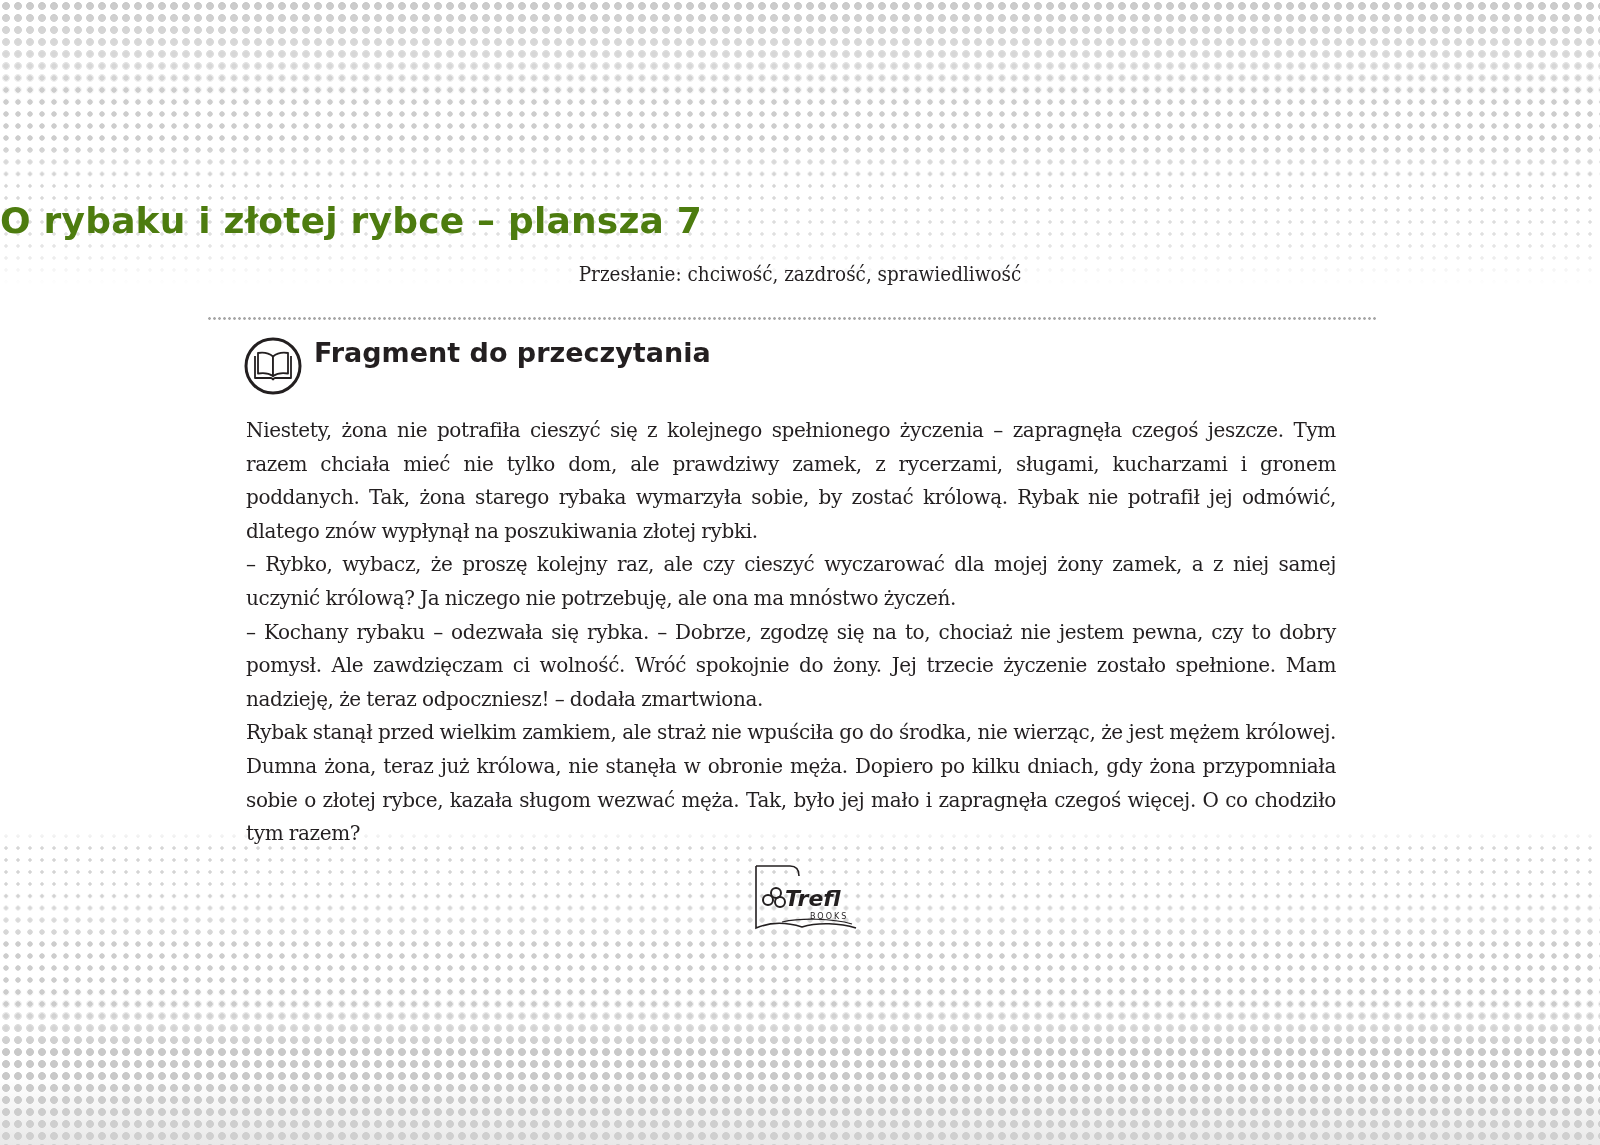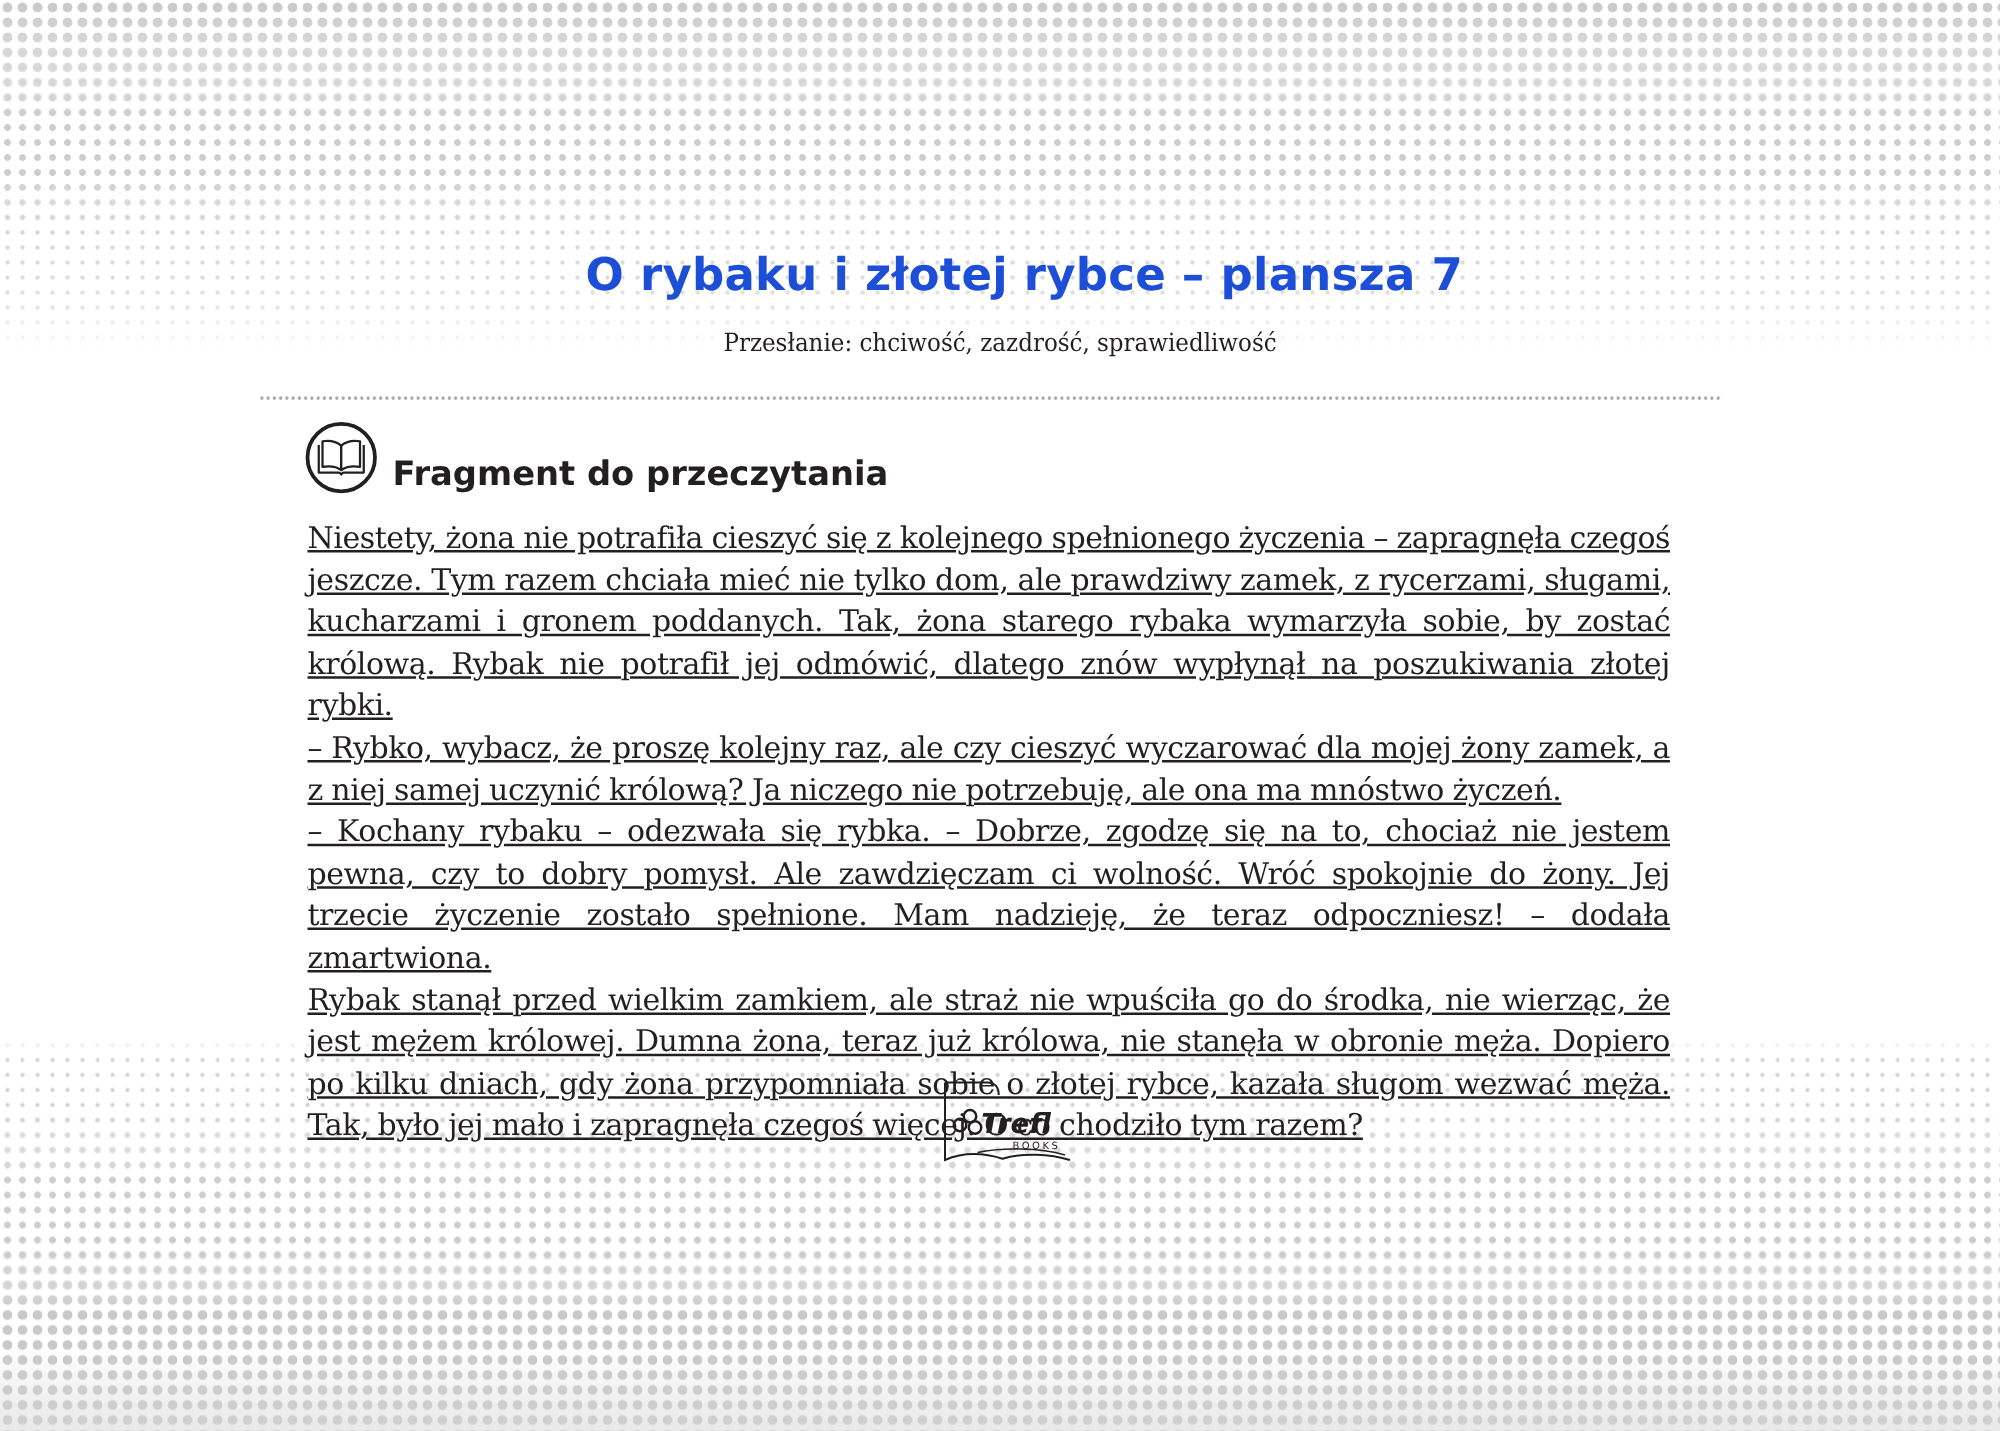--- a/index.html
+++ b/index.html
@@ -81,28 +81,27 @@
 
   
   .page {
     position: absolute;
     inset: 0;
   }
   .title {
     position: absolute;
     top: 200px;
     left: 0; right: 0;
-    text-align: center;
+    text-align: left;
     font-family: "DejaVu Sans", sans-serif;
     font-weight: bold;
     font-size: 36px;
     letter-spacing: 0.2px;
-    color: #1d4ed8;
-    margin: 0;
-    padding-left: 39px;
+    color: #4d7c0f;
+    margin: 0;
   }
   .subtitle {
     position: absolute;
     top: 262px;
     left: 0; right: 0;
     text-align: center;
     font-family: "DejaVu Serif", serif;
     font-size: 20px;
     color: #231f20;
     margin: 0;
@@ -117,48 +116,47 @@
     height: 3px;
     background-image: radial-gradient(circle, #a8a8a8 0 1.1px, transparent 1.6px);
     background-size: 5px 3px;
     background-repeat: repeat-x;
   }
   .section-head {
     position: absolute;
     top: 337px;
     left: 244px;
     display: flex;
-    align-items: flex-end;
+    align-items: flex-start;
     gap: 12px;
   }
   .book-icon {
     width: 58px;
     height: 58px;
     display: block;
   }
   .section-title {
     font-family: "DejaVu Sans", sans-serif;
     font-weight: bold;
     font-size: 27px;
     color: #231f20;
     margin: 0;
   }
   .body-text {
     position: absolute;
     top: 414px;
     left: 246px;
     width: 1090px;
     font-family: "DejaVu Serif", serif;
-    font-size: 24px;
+    font-size: 20px;
     line-height: 33.6px;
     color: #231f20;
     text-align: justify;
     letter-spacing: -0.35px;
     word-spacing: -0.5px;
-    text-decoration: underline;
   }
   .body-text p {
     margin: 0;
   }
   .logo {
     position: absolute;
     top: 862px;
     left: 752px;
     width: 110px;
     height: 72px;

